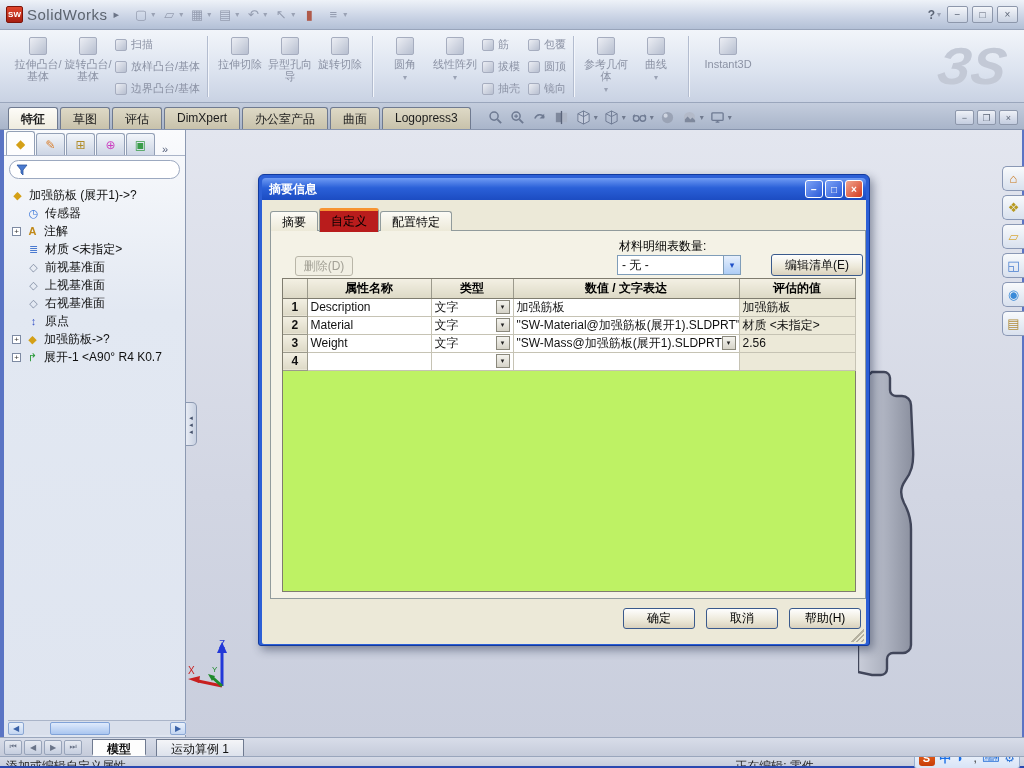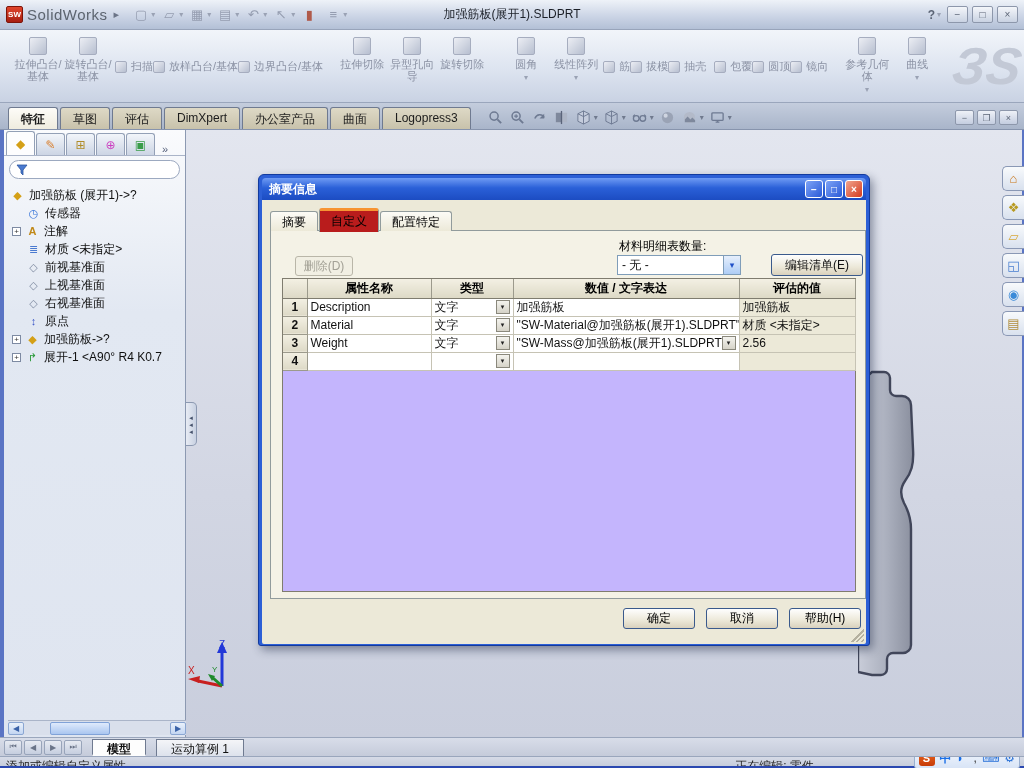--- a/index.html
+++ b/index.html
@@ -18,21 +18,21 @@
   .wbtn{width:21px;height:17px;border:1px solid #8d97ab;border-radius:2px;background:linear-gradient(180deg,#f4f6fa,#c9d2e2);color:#5c6576;font-size:10px;display:flex;align-items:center;justify-content:center}
 
   
   #ribbon{position:absolute;left:0;top:30px;width:1024px;height:73px;background:linear-gradient(180deg,#f2f5fa 0%,#dde4f0 55%,#c9d2e3 100%);border-bottom:1px solid #9aa6bc;display:flex;align-items:stretch;padding:3px 4px 2px 10px}
   .rgroup{display:flex;align-items:flex-start;padding:1px 3px}
   .gsep{width:1px;background:#b3bccf;box-shadow:1px 0 0 #f3f6fb;margin:3px 4px}
   .bigbtn{width:50px;display:flex;flex-direction:column;align-items:center;color:#8b92a4;font-size:11px;line-height:12px;text-align:center;padding-top:3px}
   .bigbtn.w64{width:64px}
   .ric{width:18px;height:18px;background:linear-gradient(135deg,#eceef4,#b7bfd0);border:1px solid #a6adbf;border-radius:2px;margin-bottom:3px}
   .bcar{font-size:8px;color:#9aa2b4;margin-top:2px}
-  .stackcol{display:flex;flex-direction:row;justify-content:space-between;height:62px;padding-top:3px;margin-left:2px}
+  .stackcol{display:flex;flex-direction:column;justify-content:space-between;height:62px;padding-top:3px;margin-left:2px}
   .stackitem{display:flex;align-items:center;gap:4px;color:#8b92a4;font-size:11px;white-space:nowrap}
   .ris{width:12px;height:12px;background:linear-gradient(135deg,#eceef4,#b7bfd0);border:1px solid #a6adbf;border-radius:2px;flex:0 0 auto}
   #brand-mark{margin-left:auto;font-size:52px;font-style:italic;font-weight:bold;color:#c3c9d6;line-height:66px;padding-right:14px;transform:skewX(-8deg)}
 
   
   #tabrow{position:absolute;left:0;top:103px;width:1024px;height:27px;background:linear-gradient(180deg,#c4cddd,#a9b5ca);border-bottom:1px solid #8794ad;display:flex;align-items:flex-end;padding-left:8px}
   .ctab{height:22px;padding:3px 12px 0;border:1px solid #6f7a90;border-bottom:none;border-radius:3px 3px 0 0;background:linear-gradient(180deg,#ded9c6,#c8c2ab);margin-right:2px;font-size:12px;color:#1c1c1c;white-space:nowrap}
   .ctab.active{background:linear-gradient(180deg,#fdfcf8,#efecdf);font-weight:bold}
   #hud{display:flex;align-items:center;gap:5px;margin:0 0 3px 14px}
   .hudi{width:17px;height:17px;display:flex;align-items:center;justify-content:center}
@@ -90,21 +90,21 @@
   .xptab.active{height:24px;border-top:3px solid #f79433;background:#b91c1c;position:relative;top:1px;font-weight:normal}
   #dpage{position:absolute;left:8px;top:30px;width:596px;height:369px;border:1px solid #919b9c;background:#f4f2e6}
   
   #del-btn{position:absolute;left:24px;top:25px;width:58px;height:20px;border:1px solid #b9b6a8;border-radius:3px;background:#f1efe3;color:#a3a196;font-size:12px;text-align:center;line-height:18px}
   #bom-label{position:absolute;left:348px;top:7px;font-size:12px;color:#000}
   #bom-combo{position:absolute;left:346px;top:24px;width:124px;height:20px;border:1px solid #7f9db9;background:#fff;display:flex;align-items:center}
   #bom-combo .cval{flex:1;padding-left:4px;font-size:12px}
   #bom-combo .carrow{width:17px;height:18px;background:linear-gradient(180deg,#e6effc,#aecdf6);border-left:1px solid #7f9db9;color:#2050c8;font-size:9px;display:flex;align-items:center;justify-content:center}
   #editlist-btn{position:absolute;left:500px;top:23px;width:92px;height:22px;border:1px solid #3a5a8c;border-radius:3px;background:linear-gradient(180deg,#fefefe,#ece8d8 60%,#d9d1bd);font-size:12px;text-align:center;line-height:20px}
   
-  #tblwrap{position:absolute;left:11px;top:47px;width:574px;height:314px;background:#c4b5fd;border:1px solid #7f7c6f}
+  #tblwrap{position:absolute;left:11px;top:47px;width:574px;height:314px;background:#bef264;border:1px solid #7f7c6f}
   table{border-collapse:collapse;table-layout:fixed;width:572px;font-size:12px}
   th{height:19px;background:linear-gradient(180deg,#f3f0e3,#ddd9c6);border-right:1px solid #9c9a8c;border-bottom:1px solid #7f7c6f;font-weight:bold;color:#000;text-align:center}
   td{height:18px;border-right:1px solid #c6c3b4;border-bottom:1px solid #c6c3b4;background:#fff;padding:0 3px;overflow:hidden;white-space:nowrap}
   td.rn{background:linear-gradient(180deg,#f3f0e3,#ddd9c6);border-right:1px solid #9c9a8c;border-bottom:1px solid #9c9a8c;text-align:center;font-weight:bold;padding:0}
   td.ev{background:#ece9d8}
   .cellflex{display:flex;align-items:center;height:100%}
   .cellflex .txt{flex:1;overflow:hidden;white-space:nowrap}
   .ddbtn{width:14px;height:14px;background:linear-gradient(180deg,#f4f3ee,#d6d3c8);border:1px solid #8a887c;font-size:7px;color:#222;display:flex;align-items:center;justify-content:center;flex:0 0 auto}
   
   .fbtn{position:absolute;top:408px;width:72px;height:21px;border:1px solid #3a5a8c;border-radius:3px;background:linear-gradient(180deg,#fefefe,#ece8d8 60%,#d9d1bd);font-size:12px;text-align:center;line-height:19px;color:#000}
@@ -141,21 +141,20 @@
     <span class="qcar">▾</span>
   <div class="qbtn">▤</div>
     <span class="qcar">▾</span>
   <div class="qbtn">↶</div>
     <span class="qcar">▾</span>
   <div class="qbtn">↖</div>
     <span class="qcar">▾</span>
   <div class="qbtn" style="color:#b05a4a">▮</div>
   <div class="qbtn">≡</div>
     <span class="qcar">▾</span>
-  <div id="win-title">加强筋板(展开1).SLDPRT</div>
   <div id="title-right">
     <span style="color:#5c6576;font-weight:bold">?</span>
     <span class="qcar">▾</span>
     <div class="wbtn">−</div>
     <div class="wbtn">□</div>
     <div class="wbtn">×</div>
   </div>
 </div>
 
 <div id="ribbon">
@@ -246,20 +245,26 @@
         <span>参考几何体</span>
         <span class="bcar">▾</span>
       </div>
     <div class="bigbtn">
         <span class="ric"></span>
         <span>曲线</span>
         <span class="bcar">▾</span>
       </div>
   </div>
   <div class="gsep"></div>
+  <div class="rgroup">
+    <div class="bigbtn w64">
+        <span class="ric"></span>
+        <span>Instant3D</span>
+      </div>
+  </div>
   <div id="brand-mark">ЗS</div>
 </div>
 
 <div id="tabrow">
   <div class="ctab active">特征</div>
   <div class="ctab">草图</div>
   <div class="ctab">评估</div>
   <div class="ctab">DimXpert</div>
   <div class="ctab">办公室产品</div>
   <div class="ctab">曲面</div>

